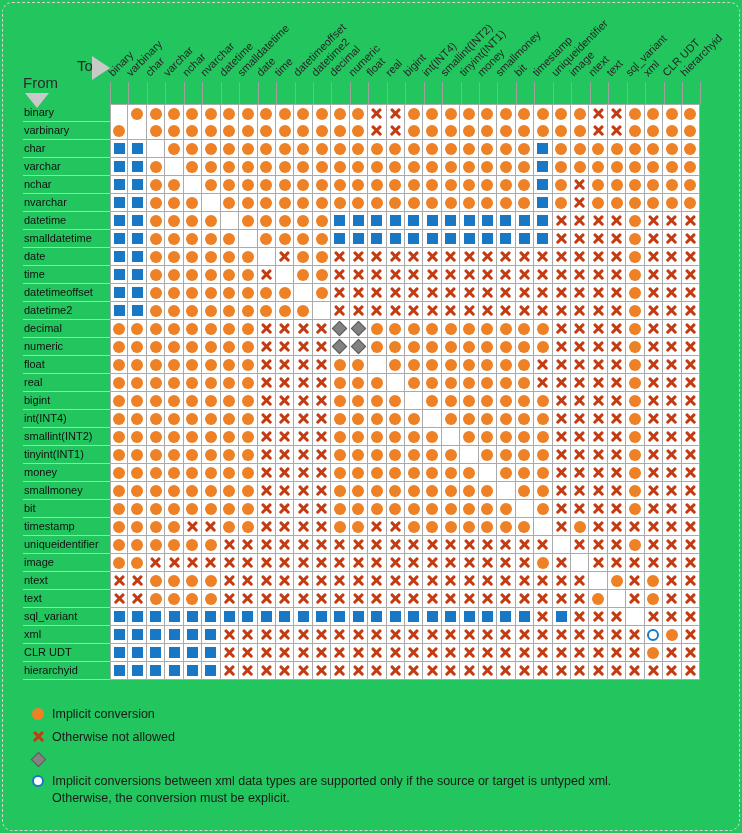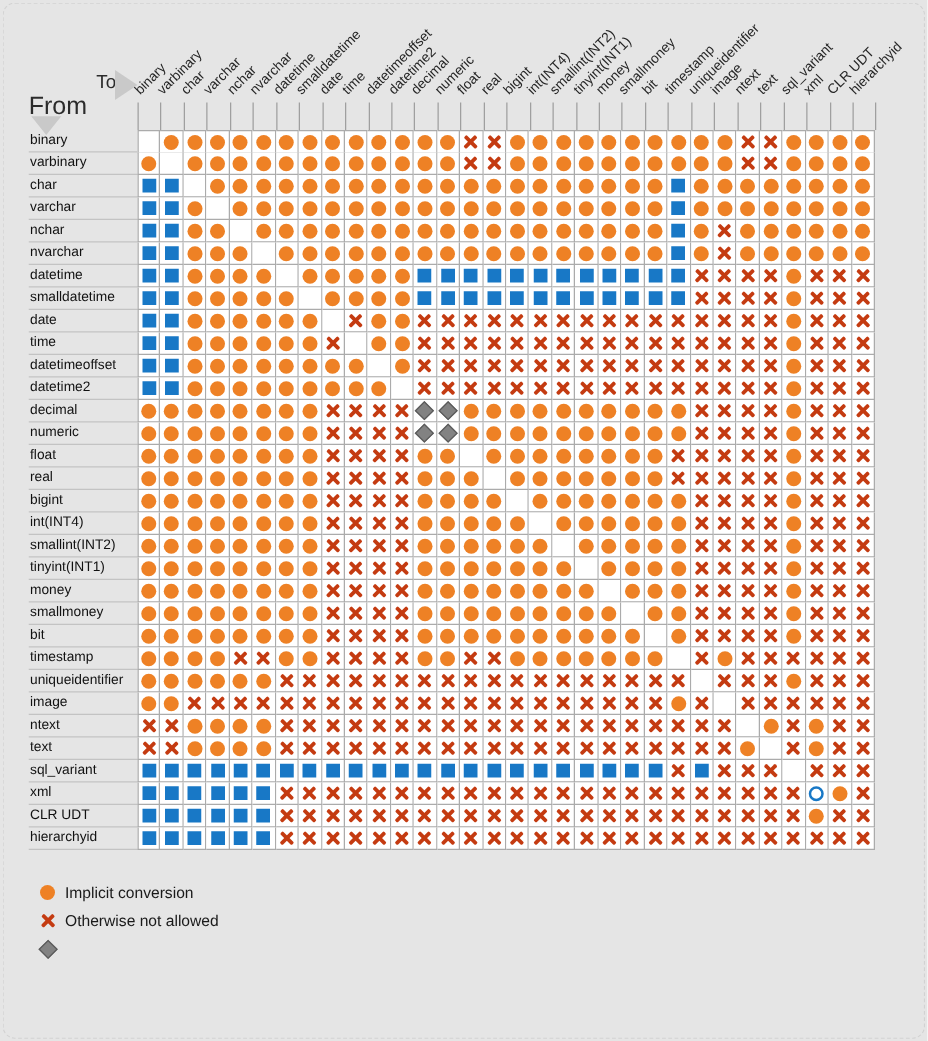--- a/index.html
+++ b/index.html
@@ -1,24 +1,24 @@
 <!DOCTYPE html>
 <html><head>
 <meta charset="utf-8">
 <style>
   html,body { margin:0; padding:0; background:#ffffff; }
-  .page { position:relative; width:742px; height:833px; background:#e5e5e5;
+  .page { position:relative; width:742px; height:833px; background:#22c55e;
           font-family:"Liberation Sans", sans-serif; overflow:hidden; }
   .frame { position:absolute; inset:2px; border:1px dashed #d2d2d2; border-radius:10px; pointer-events:none; }
 
   
   .to-label   { position:absolute; left:77px;  top:57px; font-size:15px; color:#2b2b2b; }
   .to-arrow   { position:absolute; left:92px;  top:56px; width:0; height:0;
                 border-left:18px solid #c9c9c9; border-top:12px solid transparent; border-bottom:12px solid transparent; }
-  .from-label { position:absolute; left:23px;  top:74px; font-size:20px; color:#2b2b2b; }
+  .from-label { position:absolute; left:23px;  top:74px; font-size:15px; color:#2b2b2b; }
   .from-arrow { position:absolute; left:25px;  top:93px; width:0; height:0;
                 border-top:15px solid #c9c9c9; border-left:12px solid transparent; border-right:12px solid transparent; }
 
   .collabel { position:absolute; height:13px; line-height:13px; font-size:11px; color:#262626;
               white-space:nowrap; transform-origin:0 100%; transform:rotate(-45deg); top:66px; }
   .tick { position:absolute; top:82px; height:22px; width:1px; background:#9f9f9f; }
 
   
   .matrix { position:absolute; left:23px; top:104px; }
   .mrow   { display:flex; height:18px; }
@@ -3251,14 +3251,19 @@
       <span class="licon sym sym-I"></span>
       <span>Implicit conversion</span>
     </div>
     <div class="litem">
       <span class="licon sym sym-X"></span>
       <span>Otherwise not allowed</span>
     </div>
     <div class="litem">
       <span class="licon sym sym-D"></span>
     </div>
+    <div class="litem">
+      <span class="licon sym sym-O"></span>
+      <span>Implicit conversions between xml data types are supported only if the source or target is untyped xml.</span>
+      <span class="l2">Otherwise, the conversion must be explicit.</span>
+    </div>
   </div>
 </div>
 
 </body></html>

